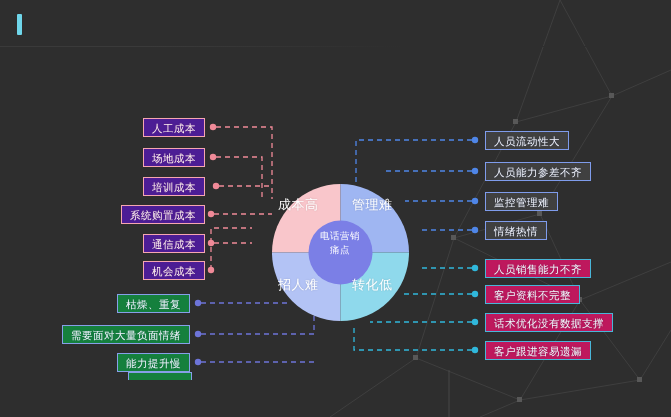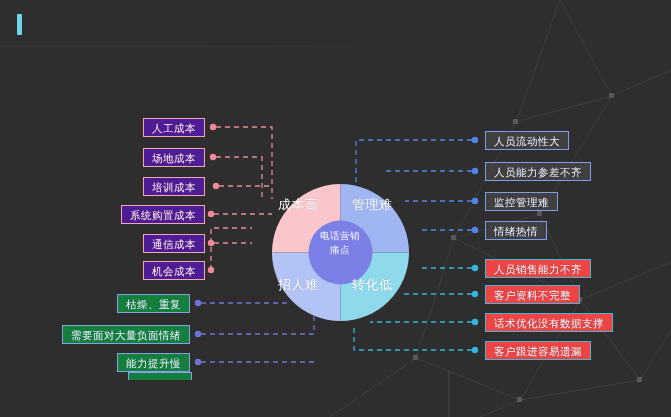--- a/index.html
+++ b/index.html
@@ -64,21 +64,21 @@
   }
   .chip-blue{
     background:#404040;border:1px solid #7f9cec;color:#f2f5fe;
     text-shadow:0 0 2px rgba(45,65,130,.35);
   }
   .chip-periwinkle{
     background:#15803d;border:1px solid #879fe8;color:#f3f6ff;
     text-shadow:0 0 2px rgba(45,65,130,.35);
   }
   .chip-cyan{
-    background:#ef4444;border:1px solid #49b6d9;color:#f2fbfe;
+    background:#be185d;border:1px solid #49b6d9;color:#f2fbfe;
     text-shadow:0 0 2px rgba(20,80,100,.35);
   }
 </style>
 </head>
 <body>
 
 <div id="stage">
 
   <svg id="bg-net" viewBox="0 0 671 417" preserveAspectRatio="none">
     <g stroke="#4a4a4a" stroke-width="0.7" fill="none" opacity="0.85">

